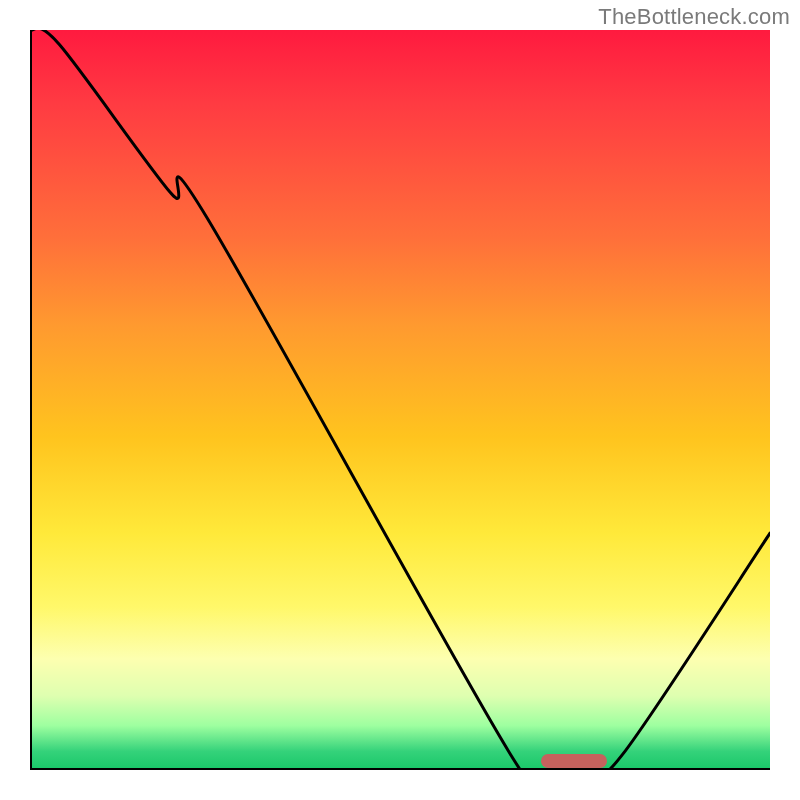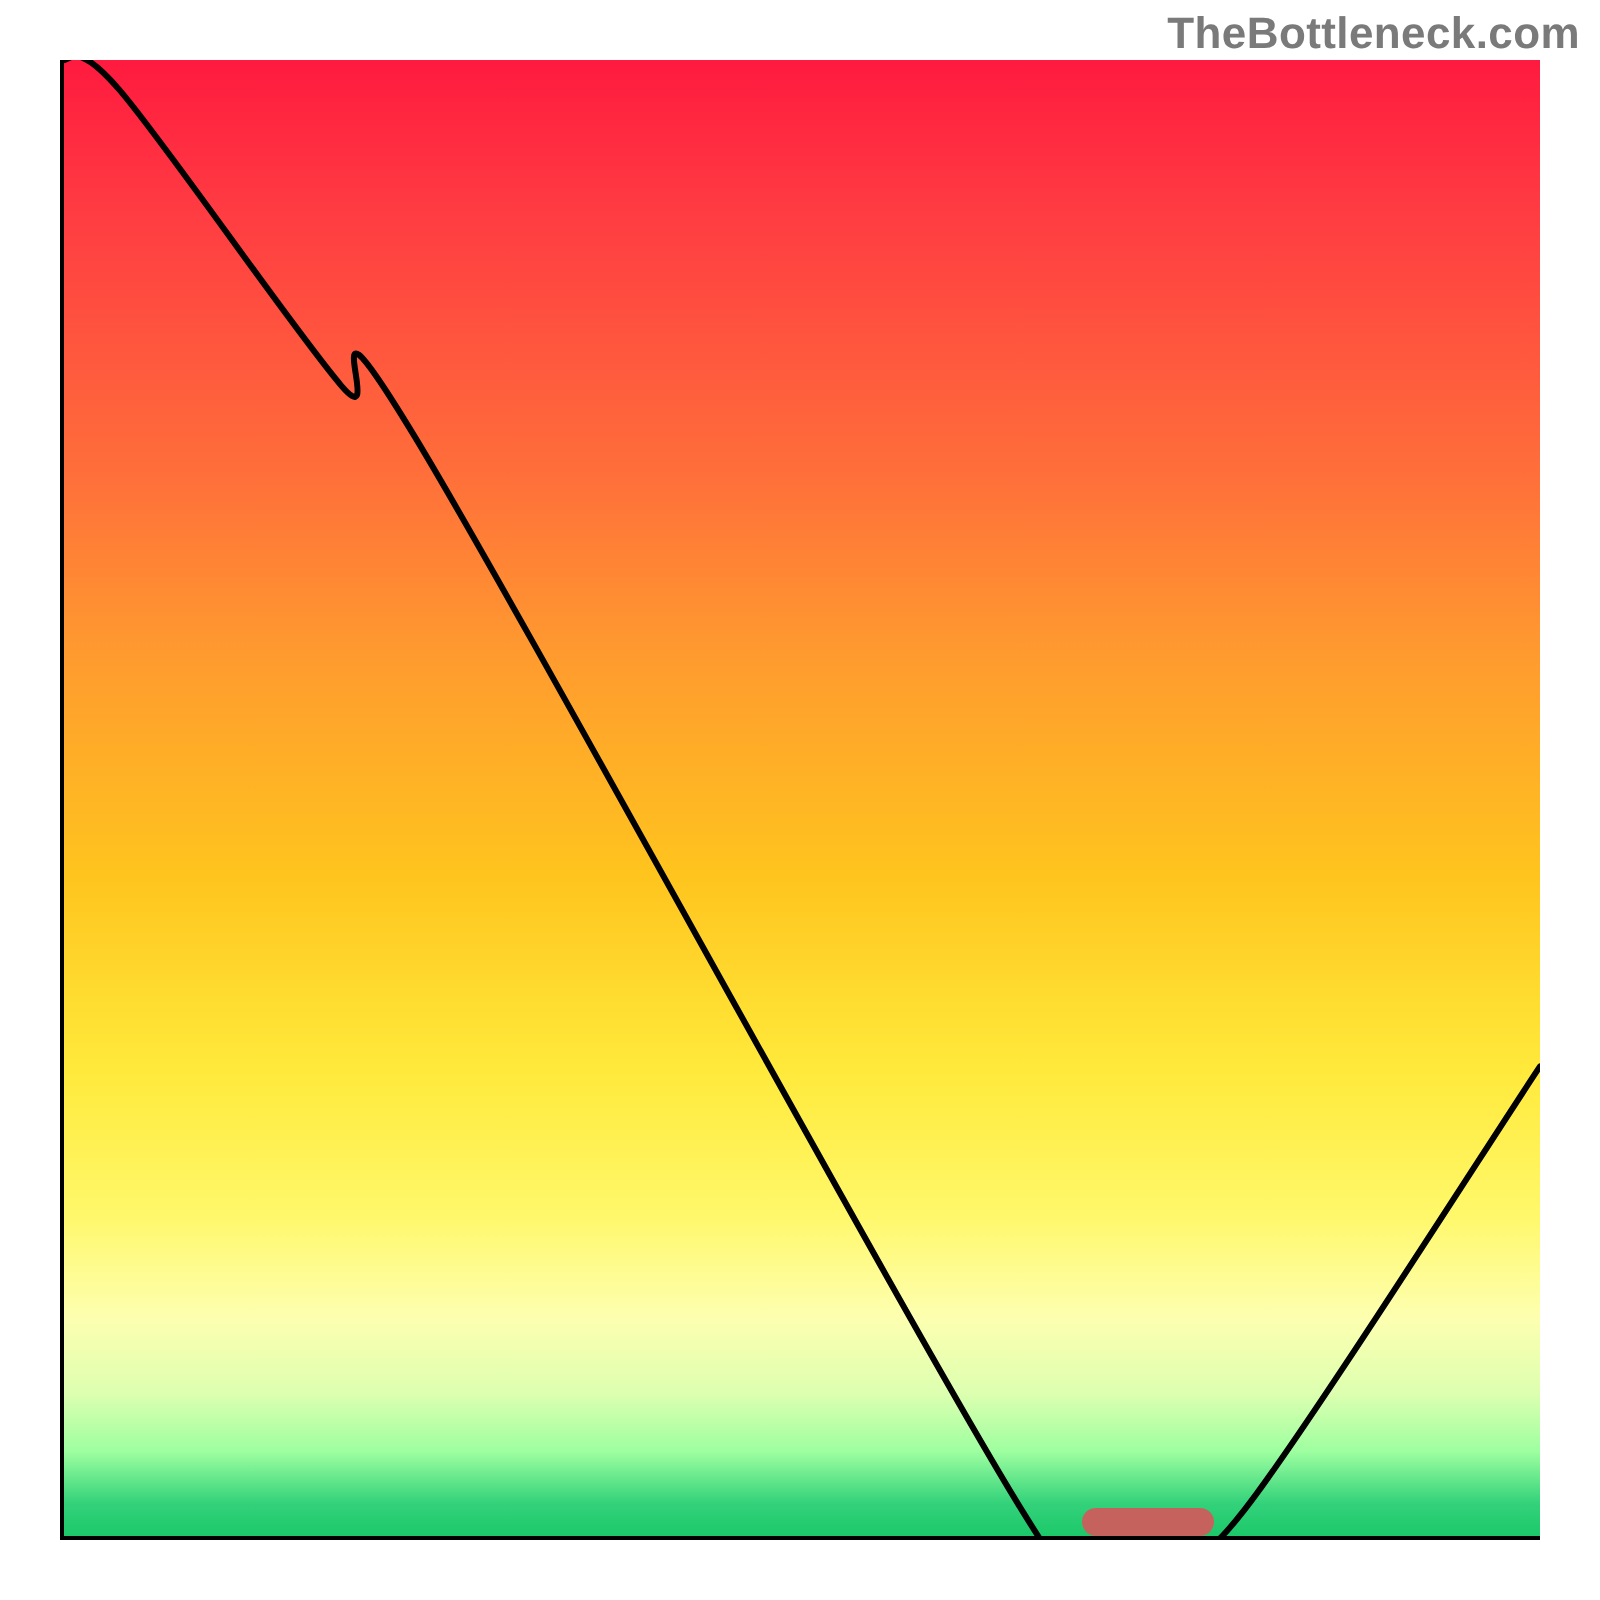--- a/index.html
+++ b/index.html
@@ -13,21 +13,21 @@
   .container {
     position: relative;
     width: 800px;
     height: 800px;
   }
   .attribution {
     position: absolute;
     top: 4px;
     right: 10px;
     font-size: 22px;
-    font-weight: bold;
+    font-weight: normal;
     color: #7a7a7a;
     letter-spacing: 0.2px;
   }
   .plot-area {
     position: absolute;
     left: 30px;
     top: 30px;
     width: 740px;
     height: 740px;
     box-sizing: border-box;

